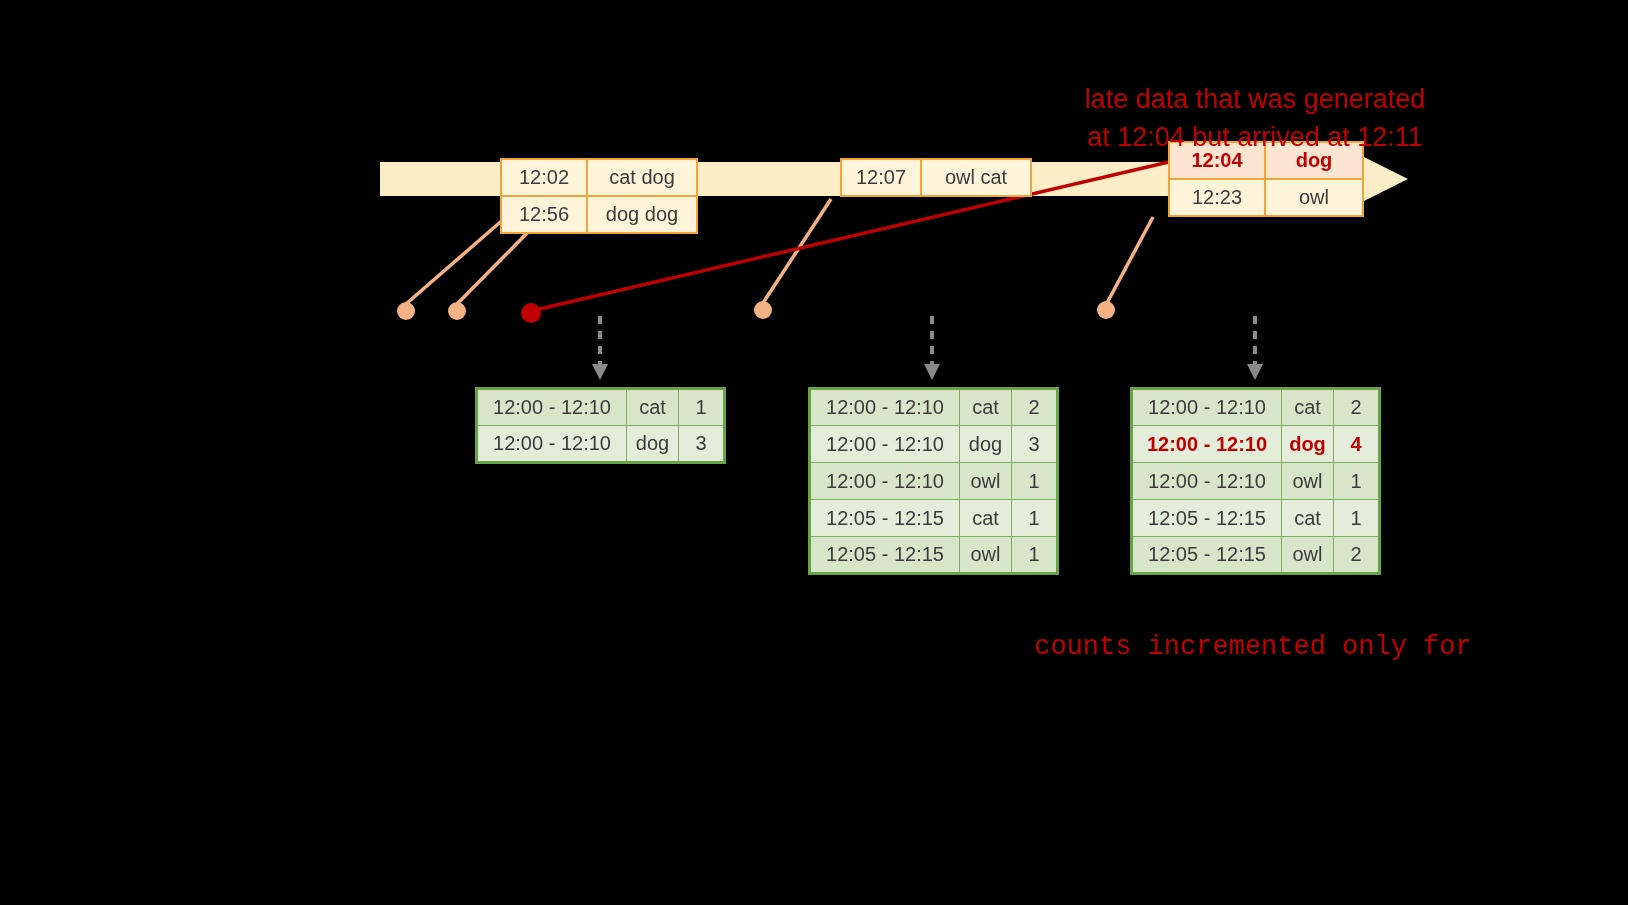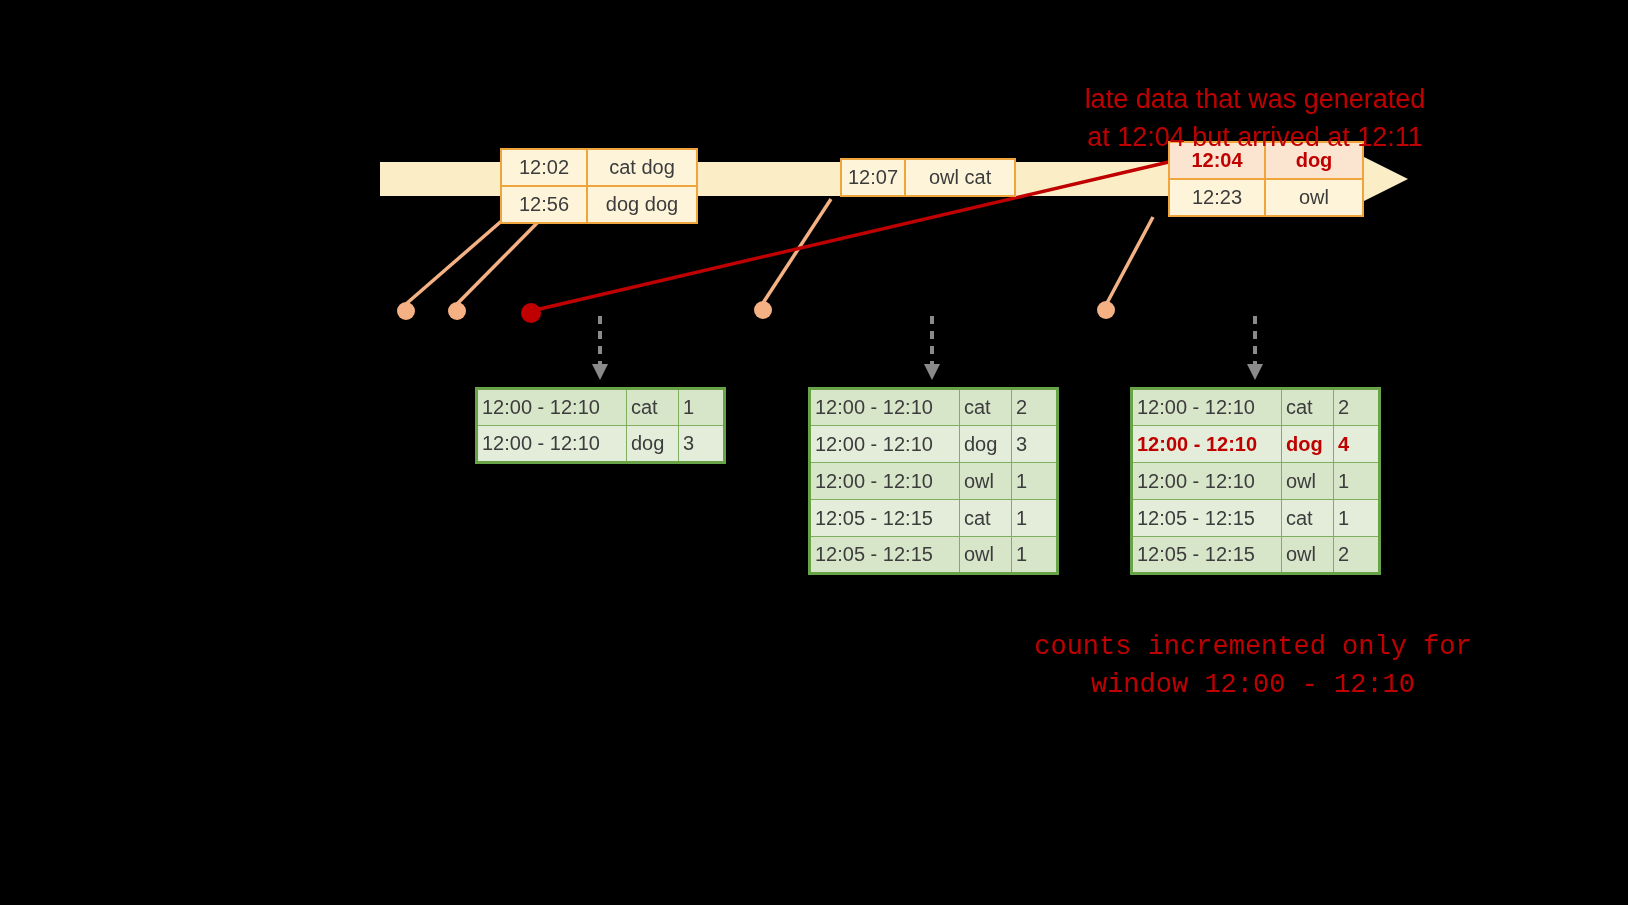--- a/index.html
+++ b/index.html
@@ -21,21 +21,21 @@
   }
   table.evt td.t{width:86px;}
   table.evt td.w{width:110px;}
   table.evt.small td.t{width:96px;}
   table.evt.small td.w{width:98px;}
   table.evt td.late{background:#fbe5d0;color:#c00000;font-weight:bold;}
   
   table.res{border-collapse:collapse;position:absolute;border:3px solid #69a348;}
   table.res td{
     border:1.5px solid #7fae5e;height:37px;box-sizing:border-box;
-    vertical-align:middle;font-size:20px;color:#3c3c3c;padding:0 4px;
+    text-align:center;vertical-align:middle;font-size:20px;color:#3c3c3c;padding:0 4px;
   }
   table.res td.win{width:150px;}
   table.res td.word{width:52px;}
   table.res td.cnt{width:46px;}
   table.res tr:nth-child(odd) td{background:#d7e5c9;}
   table.res tr:nth-child(even) td{background:#e3edd9;}
   table.res tr.hl td{color:#c00000;font-weight:bold;}
   
   .note{
     position:absolute;width:440px;text-align:center;color:#c00000;
@@ -69,37 +69,37 @@
   <circle cx="457" cy="311" r="9" fill="#f4b183"></circle>
   <circle cx="531" cy="313" r="10" fill="#c00000"></circle>
   <circle cx="763" cy="310" r="9" fill="#f4b183"></circle>
   <circle cx="1106" cy="310" r="9" fill="#f4b183"></circle>
 
   <line x1="600" y1="316" x2="600" y2="366" stroke="#8a8a8a" stroke-width="4" stroke-dasharray="8 7" marker-end="url(#grayArrow)"></line>
   <line x1="932" y1="316" x2="932" y2="366" stroke="#8a8a8a" stroke-width="4" stroke-dasharray="8 7" marker-end="url(#grayArrow)"></line>
   <line x1="1255" y1="316" x2="1255" y2="366" stroke="#8a8a8a" stroke-width="4" stroke-dasharray="8 7" marker-end="url(#grayArrow)"></line>
 </svg>
 
-<table class="evt" style="left:500px;top:148px;">
+<table class="evt" style="left:500px;top:158px;">
   <tbody>
       <tr>
     <td class="t">12:02</td>
     <td class="w">cat dog</td>
   </tr>
   <tr>
     <td class="t">12:56</td>
     <td class="w">dog dog</td>
   </tr>
 </tbody>
   </table>
 
 <table class="evt" style="left:840px;top:158px;">
   <tbody>
       <tr>
-    <td class="t" style="width:64px">12:07</td>
+    <td class="t" style="width:80px">12:07</td>
     <td class="w">owl cat</td>
   </tr>
 </tbody>
   </table>
 
 <table class="evt small" style="left:1168px;top:141px;">
   <tbody>
       <tr>
     <td class="t late">12:04</td>
     <td class="w late">dog</td>
@@ -186,14 +186,13 @@
 </tbody>
   </table>
 
 <div class="note note-top">
   <div>late data that was generated</div>
   <div>at 12:04 but arrived  at 12:11</div>
 </div>
 
 <div class="note note-bottom">
   <div>counts incremented only for</div>
-  <div>window 12:00 - 12:10</div>
 </div>
 
 </body></html>

